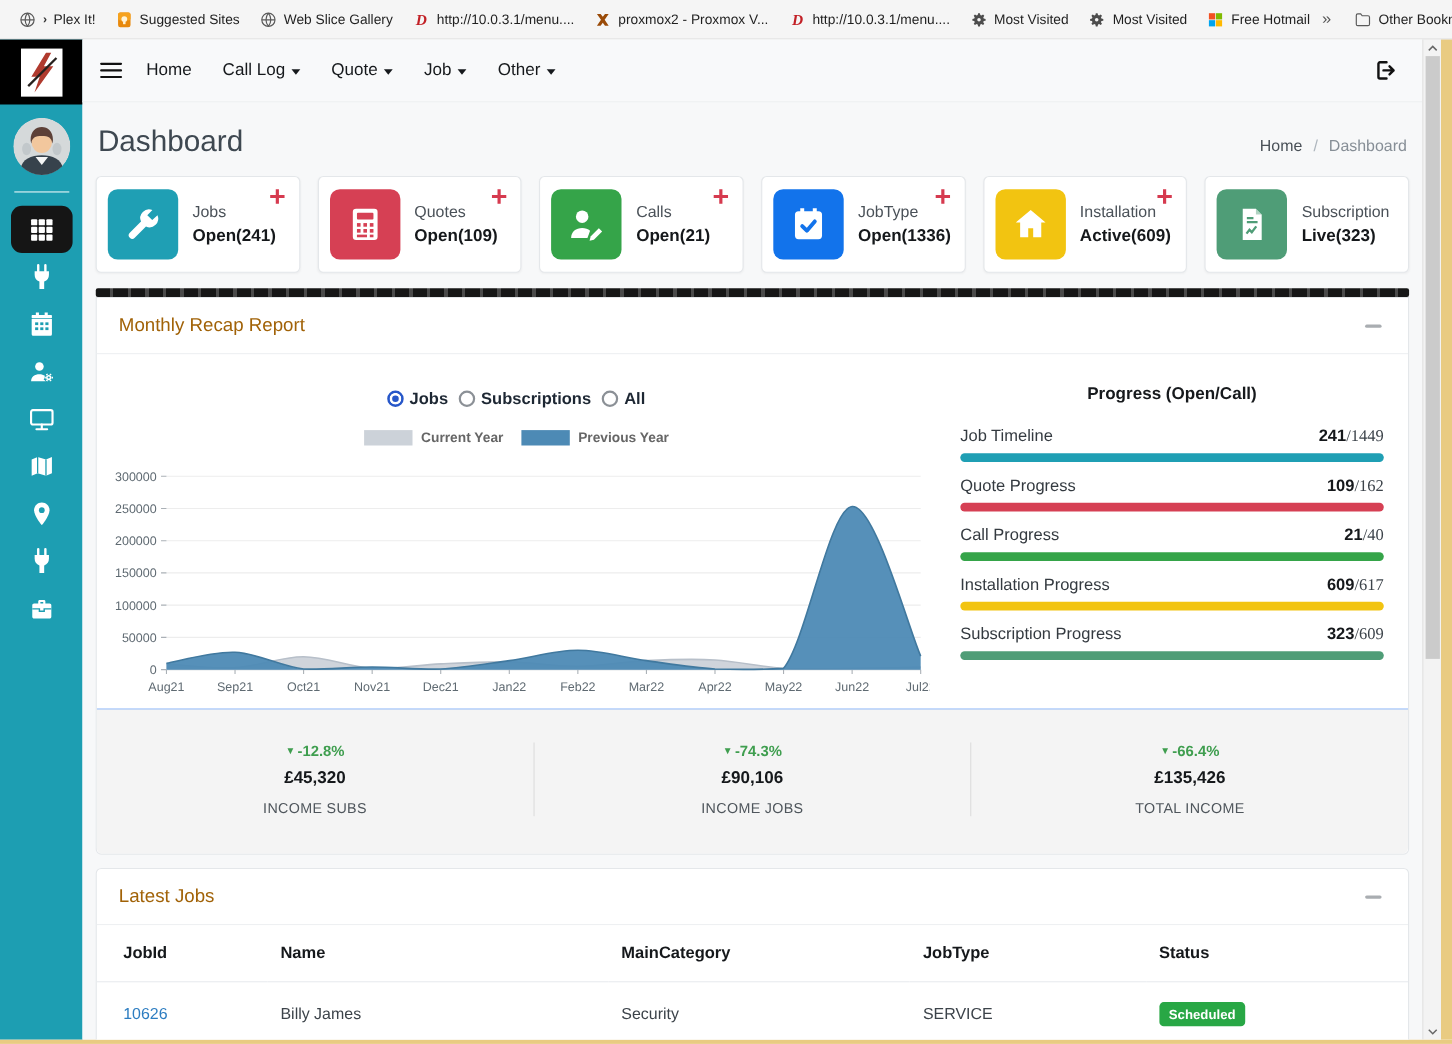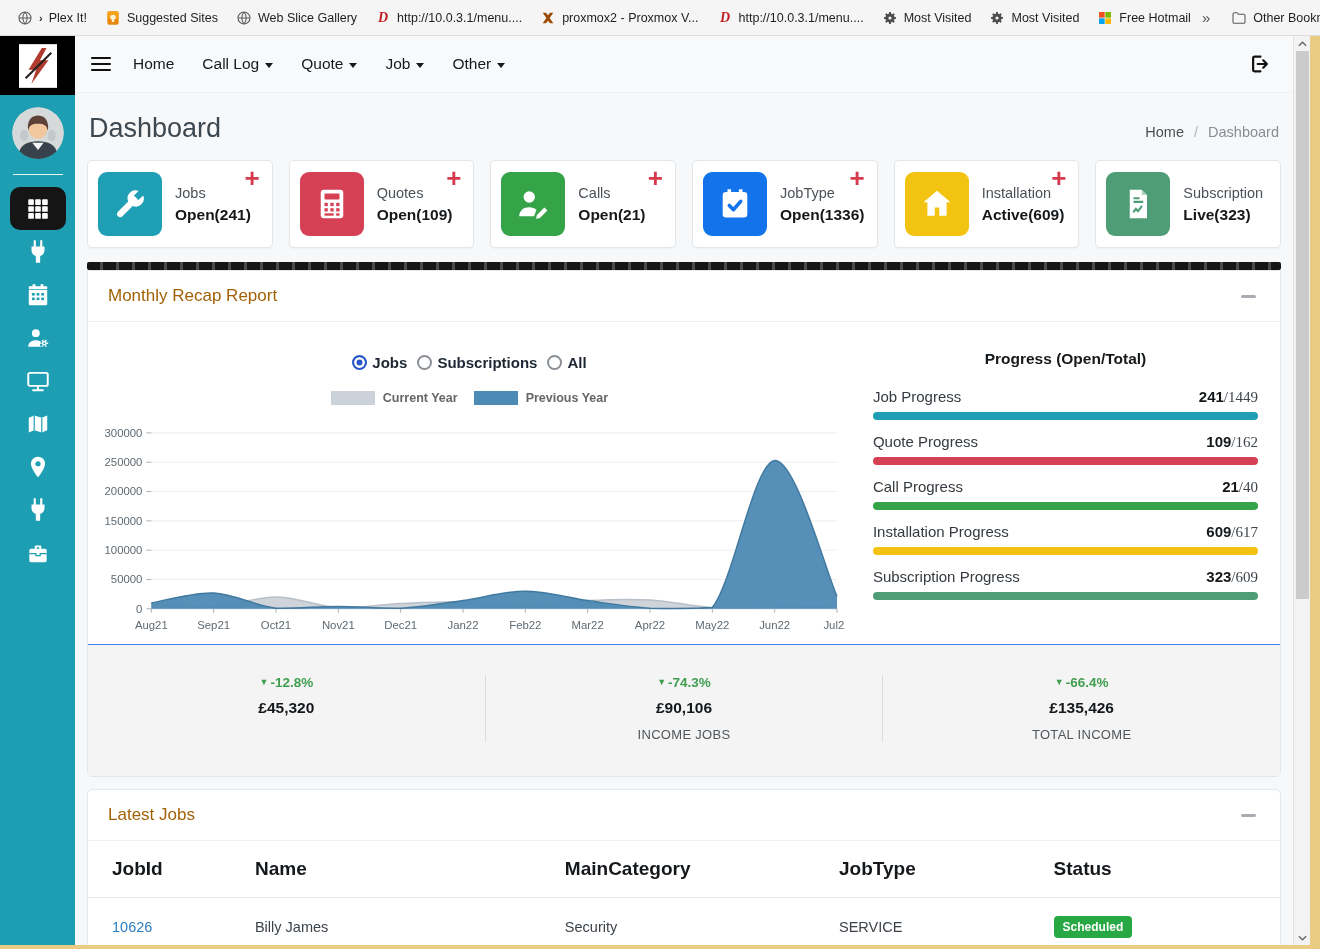--- a/index.html
+++ b/index.html
@@ -100,21 +100,21 @@
   .income-row{ display:flex; background:#f4f4f4; border-top:1px solid #3b82f6;
     padding:30px 0 34px; border-radius:0 0 5px 5px; }
   .income-col{ flex:1; text-align:center; }
   .income-col + .income-col{ border-left:1px solid #dcdcdc; }
   .income-delta{ color:#3f9e4f; font-size:13.5px; font-weight:700; }
   .income-delta .tri{ font-size:9px; vertical-align:2px; margin-right:2px; }
   .income-amount{ font-weight:700; font-size:15.5px; color:#15181b; margin:9px 0 10px; }
   .income-label{ font-size:13px; color:#4f565c; letter-spacing:.3px; }
   
   .jobs-table{ width:100%; border-collapse:collapse; }
-  .jobs-table th{ text-align:left; font-size:19px; font-weight:700; color:#15181b; padding:17px 12px; }
+  .jobs-table th{ text-align:left; font-size:15px; font-weight:700; color:#15181b; padding:17px 12px; }
   .jobs-table th:first-child, .jobs-table td:first-child{ padding-left:24px; }
   .jobs-table td{ font-size:14.5px; color:#3c434a; padding:18px 12px; border-top:1px solid #e9ecef; }
   .jobs-table tr.rowline td{ border-bottom:1px solid #e9ecef; }
   .job-link{ color:#2d7dc1; text-decoration:none; cursor:pointer;text-align:center; }
   .badge{ display:inline-block; color:#fff; font-size:12px; font-weight:700; padding:4px 9px; border-radius:4px; }
   .col-jobid{width:13%;} .col-name{width:26%;} .col-maincategory{width:23%;}
   .col-jobtype{width:18%;} .col-status{width:20%;}
   
   .vscroll{ width:17px; flex:0 0 17px; background:#f3f3f3; border-left:1px solid #e2e2e2;
     display:flex; flex-direction:column; align-items:center; }
@@ -569,25 +569,25 @@
                 <text x="688.9090909090909" y="206" text-anchor="middle" font-size="11.5" fill="#5f6a72">Jun22</text>
                 <line x1="752" y1="186" x2="752" y2="190" stroke="#aab0b6"></line>
                 <text x="752" y="206" text-anchor="middle" font-size="11.5" fill="#5f6a72">Jul22</text>
                 <path d="M58.0,180.7C68.5,181.3 100.1,185.3 121.1,184.2C142.1,183.1 163.2,174.0 184.2,174.1C205.2,174.2 226.2,183.7 247.3,184.8C268.3,185.9 289.3,181.6 310.4,180.7C331.4,179.7 352.4,178.5 373.5,178.9C394.5,179.3 415.5,183.2 436.5,183.0C457.6,182.8 478.6,178.7 499.6,177.7C520.7,176.7 541.7,175.9 562.7,177.1C583.8,178.3 604.8,183.5 625.8,184.8C646.8,186.0 667.9,185.0 688.9,184.8C709.9,184.6 741.5,183.8 752.0,183.6L752,186L58,186Z" fill="#ccd2d9" fill-opacity="0.95"></path>
                 <path d="M58.0,180.7C68.5,181.3 100.1,185.3 121.1,184.2C142.1,183.1 163.2,174.0 184.2,174.1C205.2,174.2 226.2,183.7 247.3,184.8C268.3,185.9 289.3,181.6 310.4,180.7C331.4,179.7 352.4,178.5 373.5,178.9C394.5,179.3 415.5,183.2 436.5,183.0C457.6,182.8 478.6,178.7 499.6,177.7C520.7,176.7 541.7,175.9 562.7,177.1C583.8,178.3 604.8,183.5 625.8,184.8C646.8,186.0 667.9,185.0 688.9,184.8C709.9,184.6 741.5,183.8 752.0,183.6" fill="none" stroke="#b7bfc9" stroke-width="1.5"></path>
                 <path d="M58.0,180.1C68.5,178.4 100.1,169.1 121.1,170.0C142.1,170.9 163.2,183.1 184.2,185.4C205.2,186.0 226.2,183.6 247.3,183.6C268.3,183.6 289.3,186.0 310.4,185.4C331.4,184.4 352.4,180.6 373.5,177.7C394.5,174.8 415.5,168.2 436.5,168.2C457.6,168.2 478.6,174.8 499.6,177.7C520.7,180.6 541.7,184.2 562.7,185.4C583.8,186.0 604.8,186.0 625.8,184.8C646.8,159.9 667.9,37.8 688.9,35.9C709.9,34.0 741.5,150.6 752.0,173.5L752,186L58,186Z" fill="#4d8ab5" fill-opacity="0.95"></path>
                 <path d="M58.0,180.1C68.5,178.4 100.1,169.1 121.1,170.0C142.1,170.9 163.2,183.1 184.2,185.4C205.2,186.0 226.2,183.6 247.3,183.6C268.3,183.6 289.3,186.0 310.4,185.4C331.4,184.4 352.4,180.6 373.5,177.7C394.5,174.8 415.5,168.2 436.5,168.2C457.6,168.2 478.6,174.8 499.6,177.7C520.7,180.6 541.7,184.2 562.7,185.4C583.8,186.0 604.8,186.0 625.8,184.8C646.8,159.9 667.9,37.8 688.9,35.9C709.9,34.0 741.5,150.6 752.0,173.5" fill="none" stroke="#41799f" stroke-width="1.5"></path>
               </svg>
           </div>
           <div class="progress-col">
-            <div class="prog-title">Progress (Open/Total)</div>
+            <div class="prog-title">Progress (Open/Call)</div>
             <div id="prog-items">
                 <div class="prog-item">
                   <div class="prog-line">
-                    <span class="prog-label">Job Progress</span>
+                    <span class="prog-label">Job Timeline</span>
                     <span class="prog-val"><strong>241</strong><span class="prog-total">/1449</span></span>
                   </div>
                   <div class="prog-bar" style="background: rgb(31, 159, 180);"></div>
                 </div>
                 <div class="prog-item">
                   <div class="prog-line">
                     <span class="prog-label">Quote Progress</span>
                     <span class="prog-val"><strong>109</strong><span class="prog-total">/162</span></span>
                   </div>
                   <div class="prog-bar" style="background: rgb(214, 64, 84);"></div>
@@ -613,20 +613,21 @@
                   </div>
                   <div class="prog-bar" style="background: rgb(79, 157, 119);"></div>
                 </div>
               </div>
           </div>
         </div>
         <div class="income-row" id="income-row">
             <div class="income-col">
               <div class="income-delta"><span class="tri">▼</span>-12.8%</div>
               <div class="income-amount">£45,320</div>
+              <div class="income-label">INCOME SUBS</div>
             </div>
             <div class="income-col">
               <div class="income-delta"><span class="tri">▼</span>-74.3%</div>
               <div class="income-amount">£90,106</div>
               <div class="income-label">INCOME JOBS</div>
             </div>
             <div class="income-col">
               <div class="income-delta"><span class="tri">▼</span>-66.4%</div>
               <div class="income-amount">£135,426</div>
               <div class="income-label">TOTAL INCOME</div>

